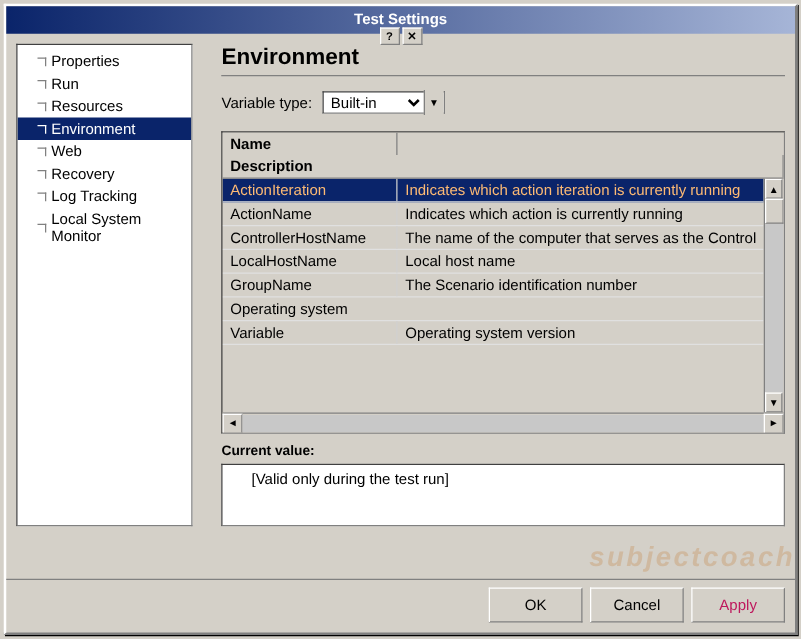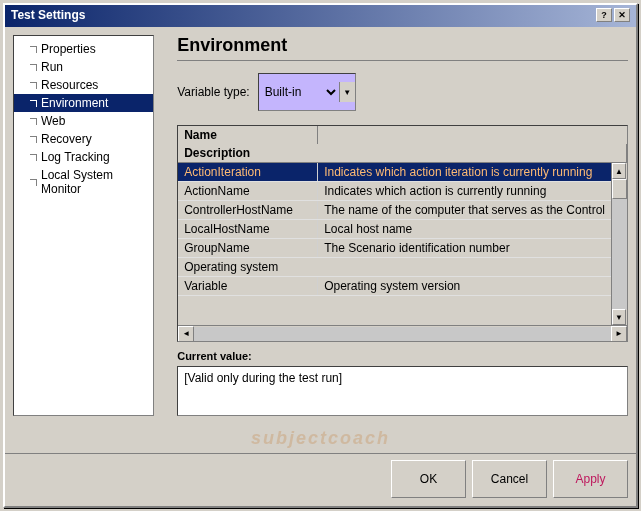--- a/index.html
+++ b/index.html
@@ -26,22 +26,23 @@
       flex-direction: column;
     }
     .titlebar {
       background: linear-gradient(to right, #0a246a, #a6b5d7);
       color: white;
       padding: 3px 6px;
       font-size: 12px;
       font-weight: bold;
       display: flex;
       justify-content: space-between;
-      align-items: flex-start;
+      align-items: center;
       height: 22px;
+      flex-direction: column;
     }
     .titlebar-buttons {
       display: flex;
       gap: 2px;
     }
     .titlebar-btn {
       width: 16px;
       height: 14px;
       background: #d4d0c8;
       border: 1px solid #808080;
@@ -118,22 +119,22 @@
     }
     .variable-type-label {
       font-size: 12px;
     }
     .variable-type-select {
       display: flex;
       align-items: center;
       border: 1px solid #808080;
       border-top-color: #404040;
       border-left-color: #404040;
-      background: #c4b5fd;
-      height: 38px;
+      background: #ffffff;
+      height: 18px;
     }
     .variable-type-select select {
       border: none;
       background: transparent;
       font-size: 12px;
       padding: 0 2px;
       outline: none;
       cursor: pointer;
       height: 100%;
       width: 80px;
@@ -233,45 +234,45 @@
       font-size: 11px;
       font-weight: bold;
     }
     .current-value-input {
       width: 100%;
       height: 50px;
       border: 1px solid #808080;
       border-top-color: #404040;
       border-left-color: #404040;
       background: #fff;
-      padding: 4px 6px;
+      padding: 4px 23px;
       font-size: 12px;
       resize: none;
       font-family: inherit;
       color: #000;
     }
     .watermark {
-      text-align: center;
+      text-align: right;
       padding: 4px 0;
       color: rgba(200, 150, 100, 0.4);
-      font-size: 18px;
+      font-size: 22px;
       font-style: italic;
       font-weight: bold;
       letter-spacing: 2px;
     }
     .dialog-buttons {
       display: flex;
       justify-content: flex-end;
       gap: 6px;
       padding: 6px 8px 8px 8px;
       border-top: 1px solid #808080;
     }
     .btn {
       width: 75px;
-      height: 38px;
+      height: 28px;
       background: #d4d0c8;
       border: 1px solid #808080;
       border-top-color: #fff;
       border-left-color: #fff;
       font-size: 12px;
       cursor: pointer;
       display: flex;
       align-items: center;
       justify-content: center;
     }

